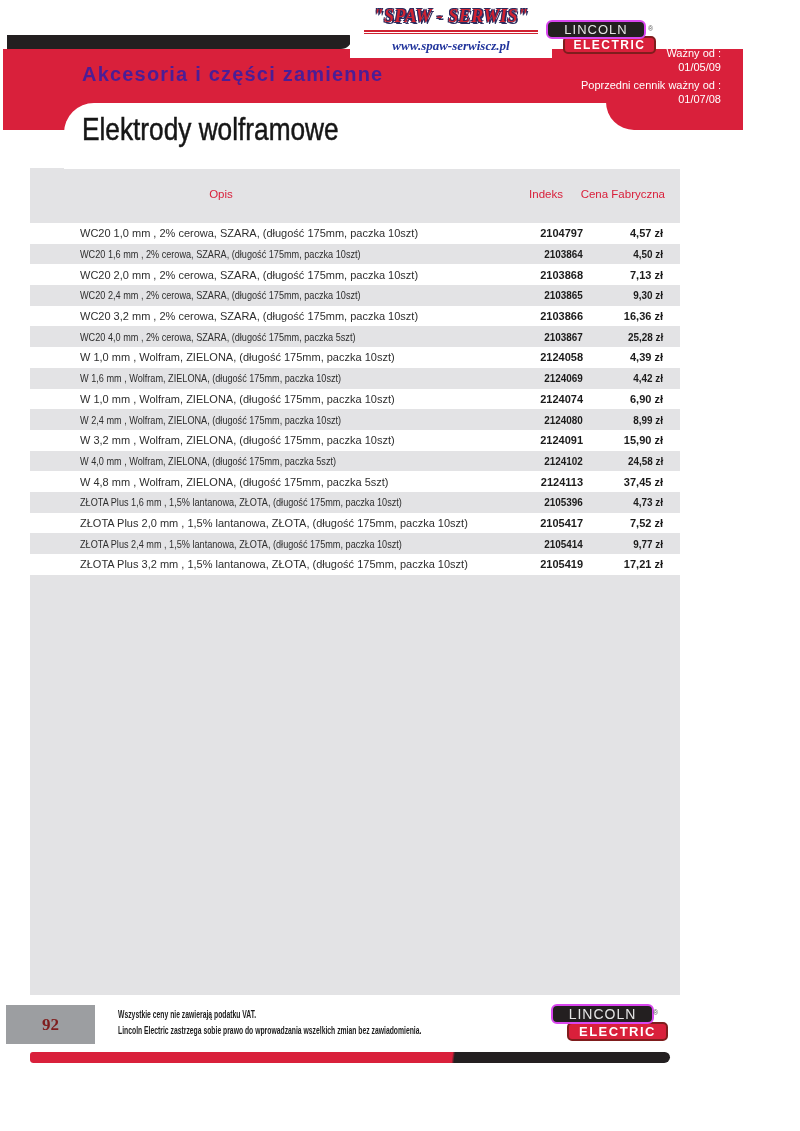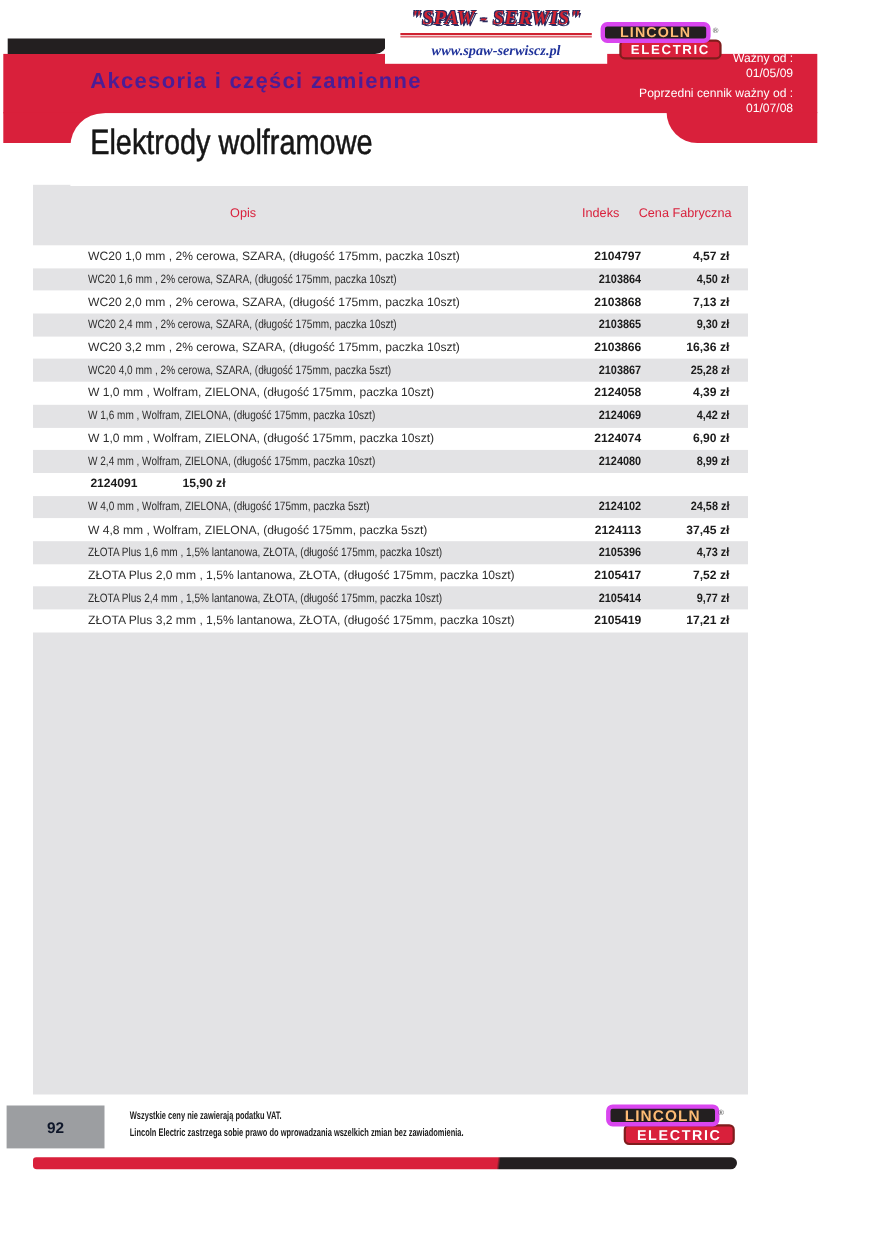--- a/index.html
+++ b/index.html
@@ -36,23 +36,23 @@
       text-shadow:-1px -1px 0 #2b2b5e,1px -1px 0 #2b2b5e,-1px 1px 0 #2b2b5e,1.5px 1.5px 0 #2b2b5e;}
   .spaw-rule{height:2px;background:var(--spaw_red,#cf2231);margin:3px 14px 1px;}
   .spaw-rule2{height:1px;background:var(--spaw_red,#cf2231);margin:0 14px;}
   .spaw-url{font-family:"Liberation Serif", serif;font-style:italic;font-weight:bold;
       font-size:13px;color:var(--spaw_blue,#20339b);margin-top:4px;}
 
   
   .lincoln{position:absolute;z-index:7;}
   .lincoln-top{left:546px;top:20px;width:130px;height:40px;}
   .lincoln-bottom{left:551px;top:1004px;width:130px;height:42px;}
-  .lc-black{position:absolute;left:0;top:0;background:var(--black,#231f20);color:#fdba74;
-      border:4px solid #d946ef;border-radius:6px;display:flex;align-items:center;justify-content:center;
-      font-weight:bold;z-index:2;box-sizing:border-box;}
+  .lc-black{position:absolute;left:0;top:0;background:var(--black,#231f20);color:#e5e5e5;
+      border:2px solid #d946ef;border-radius:6px;display:flex;align-items:center;justify-content:center;
+      font-weight:normal;z-index:2;box-sizing:border-box;}
   .lc-red{position:absolute;background:var(--red,#d9203b);color:#fff;
       border:2px solid #7f1d1d;border-radius:5px;display:flex;align-items:center;justify-content:center;
       font-weight:bold;z-index:1;box-sizing:border-box;}
   .lincoln-top .lc-black{width:100px;height:19px;font-size:13px;letter-spacing:1px;}
   .lincoln-top .lc-red{left:17px;top:16px;width:93px;height:18px;font-size:12px;letter-spacing:1.5px;}
   .lincoln-bottom .lc-black{width:103px;height:20px;font-size:14px;letter-spacing:1px;}
   .lincoln-bottom .lc-red{left:16px;top:18px;width:101px;height:19px;font-size:13px;letter-spacing:1.5px;}
   .lc-reg{position:absolute;left:102px;top:5px;font-size:7px;color:#555;z-index:3;}
 
   
@@ -67,22 +67,22 @@
   .cell{overflow:visible;}
   .cell.opis{flex:1;padding-left:50px;color:#2e2e2e;}
   .cell.indeks{width:95px;text-align:right;font-weight:bold;color:#1b1b1b;}
   .cell.cena{width:80px;padding-right:17px;text-align:right;font-weight:bold;color:#1b1b1b;}
   .cell span{display:inline-block;}
   .row-gray .opis span{transform:scaleX(.83);transform-origin:0 50%;}
   .row-gray .indeks span,.row-gray .cena span{transform:scaleX(.9);transform-origin:100% 50%;}
 
   
   .page-num{position:absolute;left:6px;top:1005px;width:89px;height:39px;
-      background:var(--page_number_gray,#9c9ea1);color:#0f172a;font-size:14px;font-weight:bold;
-      display:flex;align-items:center;justify-content:center;}
+      background:var(--page_number_gray,#9c9ea1);color:#7f1d1d;font-size:17px;font-weight:bold;
+      display:flex;align-items:center;justify-content:center;font-family:Liberation Serif, serif;}
   .notes{position:absolute;left:118px;top:1007px;font-size:10px;font-weight:bold;color:#1c1c1c;
       line-height:16px;transform:scaleX(.68);transform-origin:0 0;white-space:nowrap;}
   .bottom-bar{position:absolute;left:30px;top:1052px;width:640px;height:11px;
       border-radius:5px 9px 10px 6px;
       background:linear-gradient(97deg,var(--red,#d9203b) 0 65.9%,var(--black,#231f20) 66.3% 100%);}
 </style>
 </head>
 <body>
 
 <div class="page">
@@ -178,20 +178,21 @@
           <div class="cell cena"><span>6,90 zł</span></div>
         </div>
 
         <div class="row row-gray">
           <div class="cell opis"><span>W 2,4 mm , Wolfram, ZIELONA, (długość 175mm, paczka 10szt)</span></div>
           <div class="cell indeks"><span>2124080</span></div>
           <div class="cell cena"><span>8,99 zł</span></div>
         </div>
 
         <div class="row row-white">
+          <div class="cell opis"><span>W 3,2 mm , Wolfram, ZIELONA, (długość 175mm, paczka 10szt)</span></div>
           <div class="cell indeks"><span>2124091</span></div>
           <div class="cell cena"><span>15,90 zł</span></div>
         </div>
 
         <div class="row row-gray">
           <div class="cell opis"><span>W 4,0 mm , Wolfram, ZIELONA, (długość 175mm, paczka 5szt)</span></div>
           <div class="cell indeks"><span>2124102</span></div>
           <div class="cell cena"><span>24,58 zł</span></div>
         </div>
 

